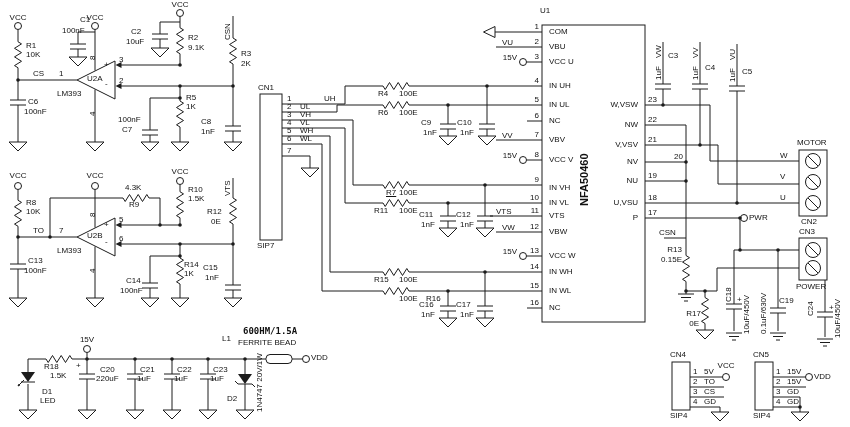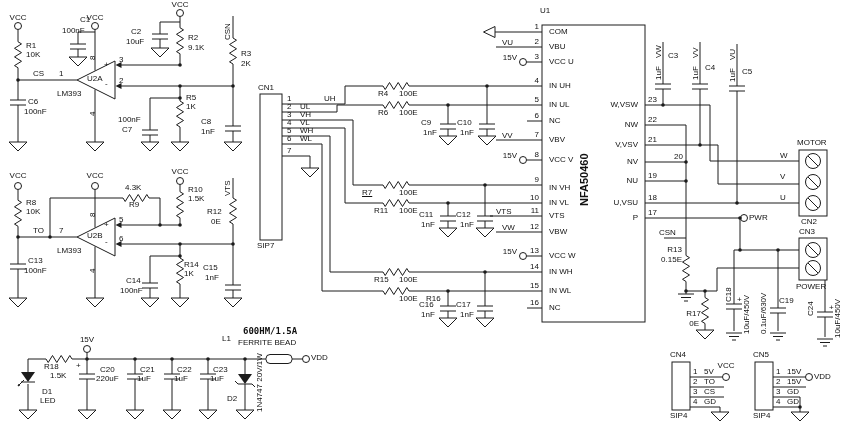--- a/index.html
+++ b/index.html
@@ -343,21 +343,21 @@
       <div class="lbl" style="left: 287px; top: 147px;">7</div>
       <div class="lbl" style="left: 257px; top: 242px;">SIP7</div>
       <div class="lbl" style="left: 378px; top: 90px;">R4</div>
       <div class="lbl" style="left: 399px; top: 90px;">100E</div>
       <div class="lbl" style="left: 378px; top: 109px;">R6</div>
       <div class="lbl" style="left: 399px; top: 109px;">100E</div>
       <div class="lbl" style="left: 421px; top: 119px;">C9</div>
       <div class="lbl" style="left: 423px; top: 129px;">1nF</div>
       <div class="lbl" style="left: 457px; top: 119px;">C10</div>
       <div class="lbl" style="left: 460px; top: 129px;">1nF</div>
-      <div class="lbl" style="left: 362px; top: 189px; text-decoration: underline;">R7</div>
+      <div class="lbl" style="left: 386px; top: 189px; text-decoration: underline;">R7</div>
       <div class="lbl" style="left: 399px; top: 189px;">100E</div>
       <div class="lbl" style="left: 374px; top: 207px;">R11</div>
       <div class="lbl" style="left: 399px; top: 207px;">100E</div>
       <div class="lbl" style="left: 419px; top: 211px;">C11</div>
       <div class="lbl" style="left: 421px; top: 221px;">1nF</div>
       <div class="lbl" style="left: 456px; top: 211px;">C12</div>
       <div class="lbl" style="left: 460px; top: 221px;">1nF</div>
       <div class="lbl" style="left: 374px; top: 276px;">R15</div>
       <div class="lbl" style="left: 399px; top: 276px;">100E</div>
       <div class="lbl" style="left: 391px; top: 295px; padding-left: 35px;">R16</div>

